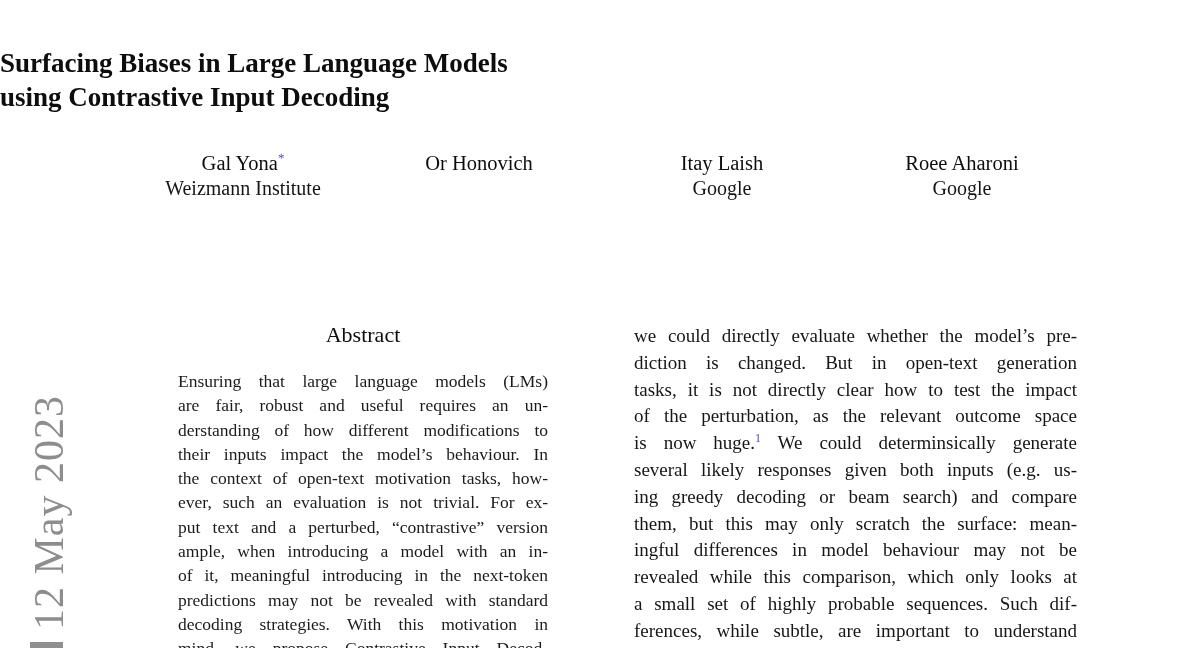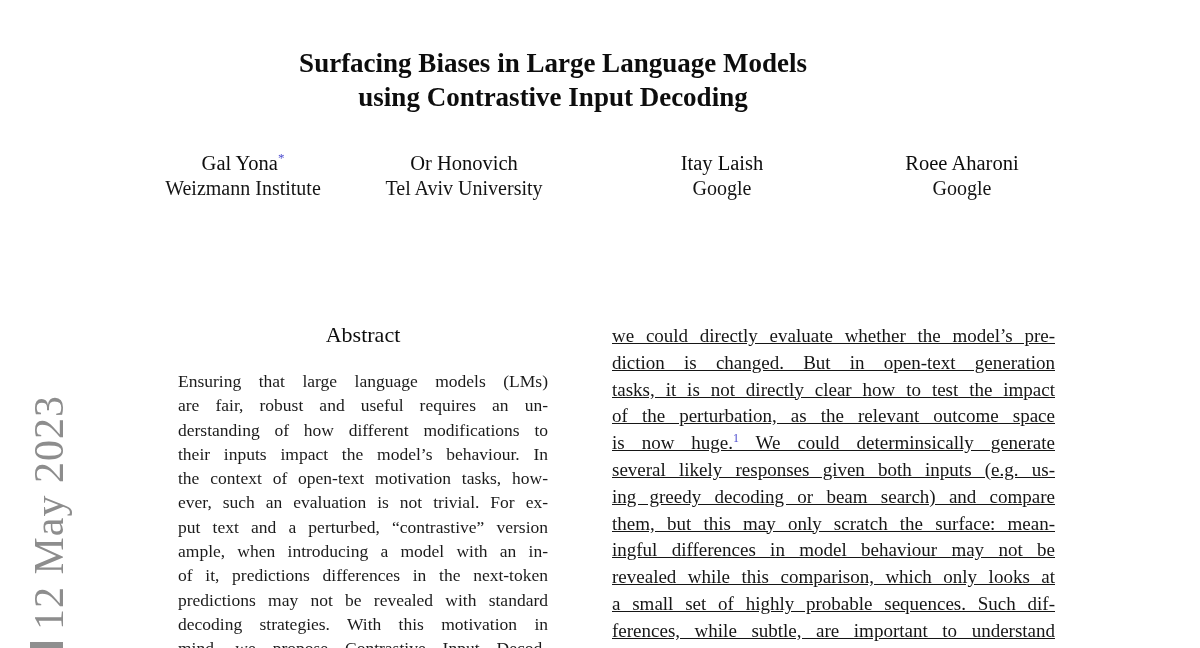--- a/index.html
+++ b/index.html
@@ -33,21 +33,21 @@
     width: 33px;
     height: 10px;
     background: #8f8f8f;
   }
 
   .title {
     position: absolute;
     left: 0;
     top: 46px;
     width: 1106px;
-    text-align: center;
+    text-align: left;
     font-weight: bold;
     font-size: 27px;
     line-height: 34px;
     color: #0d0d0d;
   }
 
   .author {
     position: absolute;
     top: 151px;
     transform: translateX(-50%);
@@ -81,27 +81,26 @@
     left: 178px;
     top: 369px;
     width: 370px;
     font-size: 17.5px;
     line-height: 24.3px;
     color: #1b1b1b;
   }
 
   .right-col {
     position: absolute;
-    left: 612px;
+    left: 634px;
     top: 323px;
     width: 443px;
     font-size: 19px;
     line-height: 26.8px;
     color: #161616;
-    text-decoration: underline;
   }
 
   .jline {
     text-align: justify;
     text-align-last: justify;
     white-space: normal;
     overflow: hidden;
     max-height: 27px;
   }
 
@@ -123,23 +122,22 @@
   <div class="title">
     <div>Surfacing Biases in Large Language Models</div>
     <div>using Contrastive Input Decoding</div>
   </div>
 
   <div class="author" style="left:243px">
     <div class="author-name"><span>Gal Yona</span><sup class="author-mark accent">*</sup></div>
     <div class="author-affil">Weizmann Institute</div>
   </div>
 
-  <div class="author" style="left:464px">
+  <div class="author" style="left:479px">
     <div class="author-name"><span>Or Honovich</span></div>
-    <div class="author-affil">Tel Aviv University</div>
   </div>
 
   <div class="author" style="left:722px">
     <div class="author-name"><span>Itay Laish</span></div>
     <div class="author-affil">Google</div>
   </div>
 
   <div class="author" style="left:962px">
     <div class="author-name"><span>Roee Aharoni</span></div>
     <div class="author-affil">Google</div>
@@ -149,21 +147,21 @@
 
   <div class="abstract-body">
     <div class="jline">Ensuring that large language models (LMs)</div>
     <div class="jline">are fair, robust and useful requires an un-</div>
     <div class="jline">derstanding of how different modifications to</div>
     <div class="jline">their inputs impact the model’s behaviour. In</div>
     <div class="jline">the context of open-text motivation tasks, how-</div>
     <div class="jline">ever, such an evaluation is not trivial. For ex-</div>
     <div class="jline">put text and a perturbed, “contrastive” version</div>
     <div class="jline">ample, when introducing a model with an in-</div>
-    <div class="jline">of it, predictions differences in the next-token</div>
+    <div class="jline">of it, meaningful introducing in the next-token</div>
     <div class="jline">predictions may not be revealed with standard</div>
     <div class="jline">decoding strategies. With this motivation in</div>
     <div class="jline">mind, we propose Contrastive Input Decod-</div>
   </div>
 
   <div class="right-col">
     <div class="jline">we could directly evaluate whether the model’s pre-</div>
     <div class="jline">diction is changed. But in open-text generation</div>
     <div class="jline">tasks, it is not directly clear how to test the impact</div>
     <div class="jline">of the perturbation, as the relevant outcome space</div>

